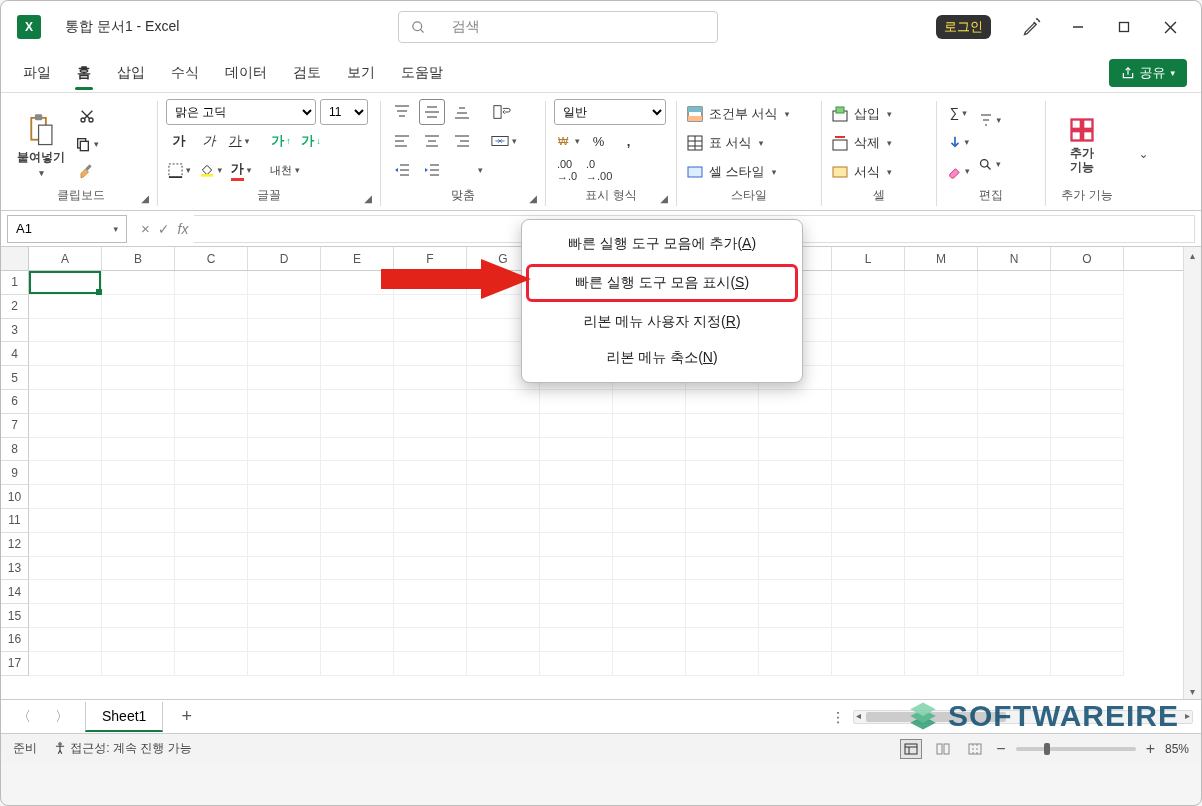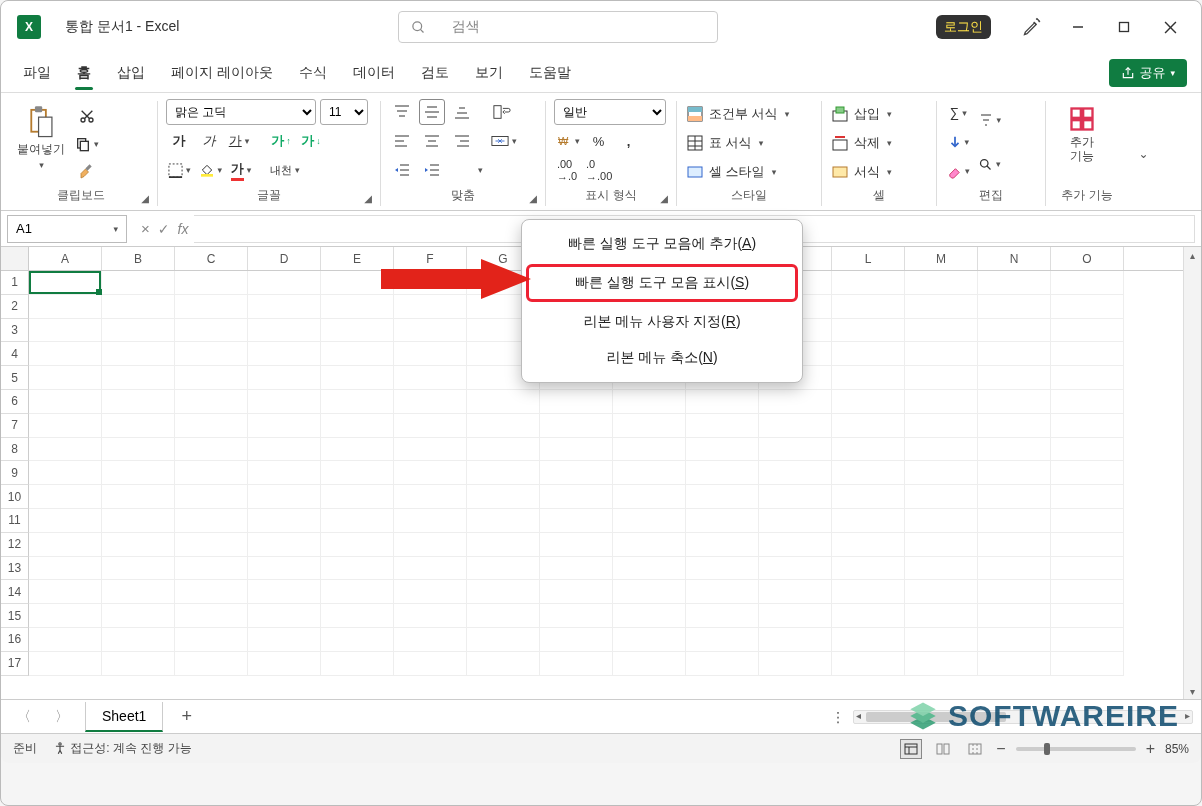--- a/index.html
+++ b/index.html
@@ -24,21 +24,21 @@
 
   
   .ribbon { height: 118px; background: #fff; display: flex; padding: 4px 6px 0 6px; border-bottom: 1px solid #ccc; }
   .group { border-right: 0; padding: 2px 6px 2px 6px; display: flex; flex-direction: column; justify-content: space-between; position:relative;}
   .group-body { display: flex; gap: 4px; flex:1;}
   .group-label { text-align: center; font-size: 12px; color: #555; padding: 2px 0 4px 0; position:relative;}
   .dlaunch { position:absolute; right:0; bottom:4px; font-size:10px; color:#666;}
   .vcol { display: flex; flex-direction: column; gap: 2px; }
   .hrow { display: flex; gap: 4px; align-items:center;}
   .btn { min-width: 26px; height: 26px; display: flex; align-items: center; justify-content: center; font-size: 13px; color: #333; border-radius:3px; padding:0 2px; gap:2px;}
-  .bigbtn { display:flex; flex-direction:column; align-items:center; width:56px; gap:2px; font-size:12px; color:#444; padding-top:6px;}
+  .bigbtn { display:flex; flex-direction:column; align-items:center; justify-content:center; width:56px; gap:2px; font-size:12px; color:#444; padding-top:6px;font-weight:bold;}
   .bigbtn .icon { font-size:28px;}
   select.combo { height:26px; font-size:12px; border:1px solid #aaa; border-radius:3px; background:#fff; padding:0 4px;}
   .sep { width:1px; background:#ddd; margin:4px 2px;}
   .caret { font-size:9px; color:#555; margin-left:1px;}
   .lbltxt { font-size:13px; white-space:nowrap;}
 
   
   .formula-bar { height: 36px; background: #fff; display: flex; align-items: center; border-bottom: 1px solid #ccc; padding:4px 6px;}
   .namebox { width: 120px; height: 28px; border: 1px solid #bbb; display: flex; align-items: center; padding: 0 8px; font-size: 13px; background:#fff; justify-content:space-between;}
   .fx-area { display: flex; align-items: center; gap: 8px; margin-left: 14px; color:#888;}
@@ -132,21 +132,20 @@
         <line x1="1" y1="1" x2="11" y2="11" stroke="#333" stroke-width="1.3"></line>
         <line x1="11" y1="1" x2="1" y2="11" stroke="#333" stroke-width="1.3"></line>
       </svg>
   </div>
 </div>
 
 <div class="tabs">
   <div class="tab">파일</div>
   <div class="tab active">홈</div>
   <div class="tab">삽입</div>
-  <div class="tab">페이지 레이아웃</div>
   <div class="tab">수식</div>
   <div class="tab">데이터</div>
   <div class="tab">검토</div>
   <div class="tab">보기</div>
   <div class="tab">도움말</div>
   <div class="share-btn">
     <svg width="14" height="14" viewBox="0 0 24 24" fill="none" stroke="#fff" stroke-width="2">
         <path d="M4 12v8h16v-8"></path>
         <path d="M12 3v12"></path>
         <path d="M8 7l4-4 4 4"></path>

